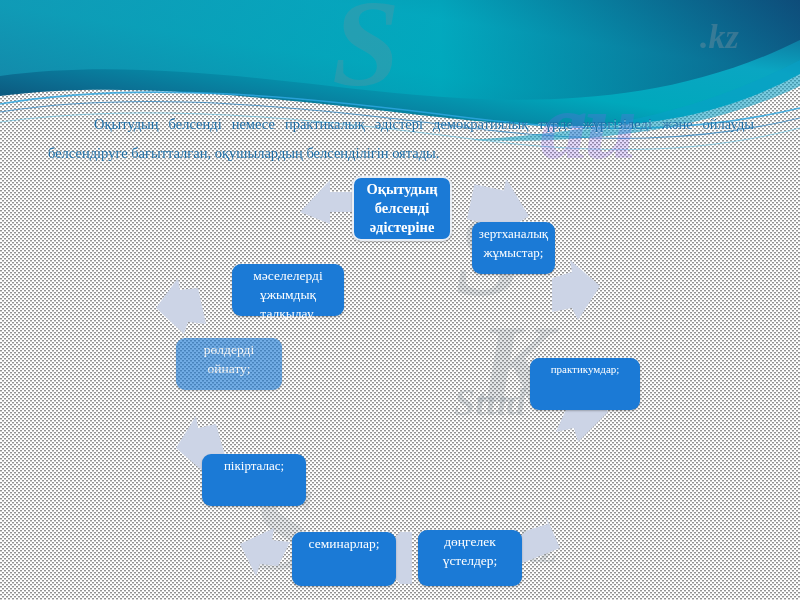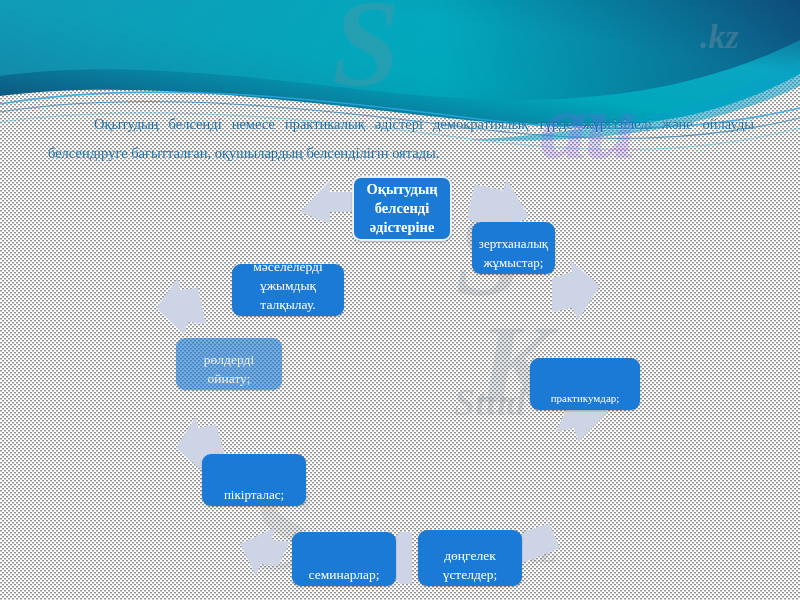--- a/index.html
+++ b/index.html
@@ -64,21 +64,21 @@
   }
 
   
   .diagram{position:absolute;left:0;top:160px;width:800px;height:440px;}
   .node{
     position:absolute;
     background:#1b7ad6;
     border-radius:9px;
     color:#ffffff;
     font-family:"Liberation Serif",serif;
-    display:flex;align-items:flex-end;justify-content:center;text-align:center;
+    display:flex;align-items:flex-start;justify-content:center;text-align:center;
     line-height:19px;
     box-shadow:0 1px 2px rgba(0,0,0,.25);
     box-sizing:border-box;padding:2px 6px;
   }
   .node.center{
     background:#1b7ad6;
     border:2px solid #e9eef5;
     font-weight:700;font-size:14.5px;line-height:19px;
   }
   .node.faded{opacity:.62;}

